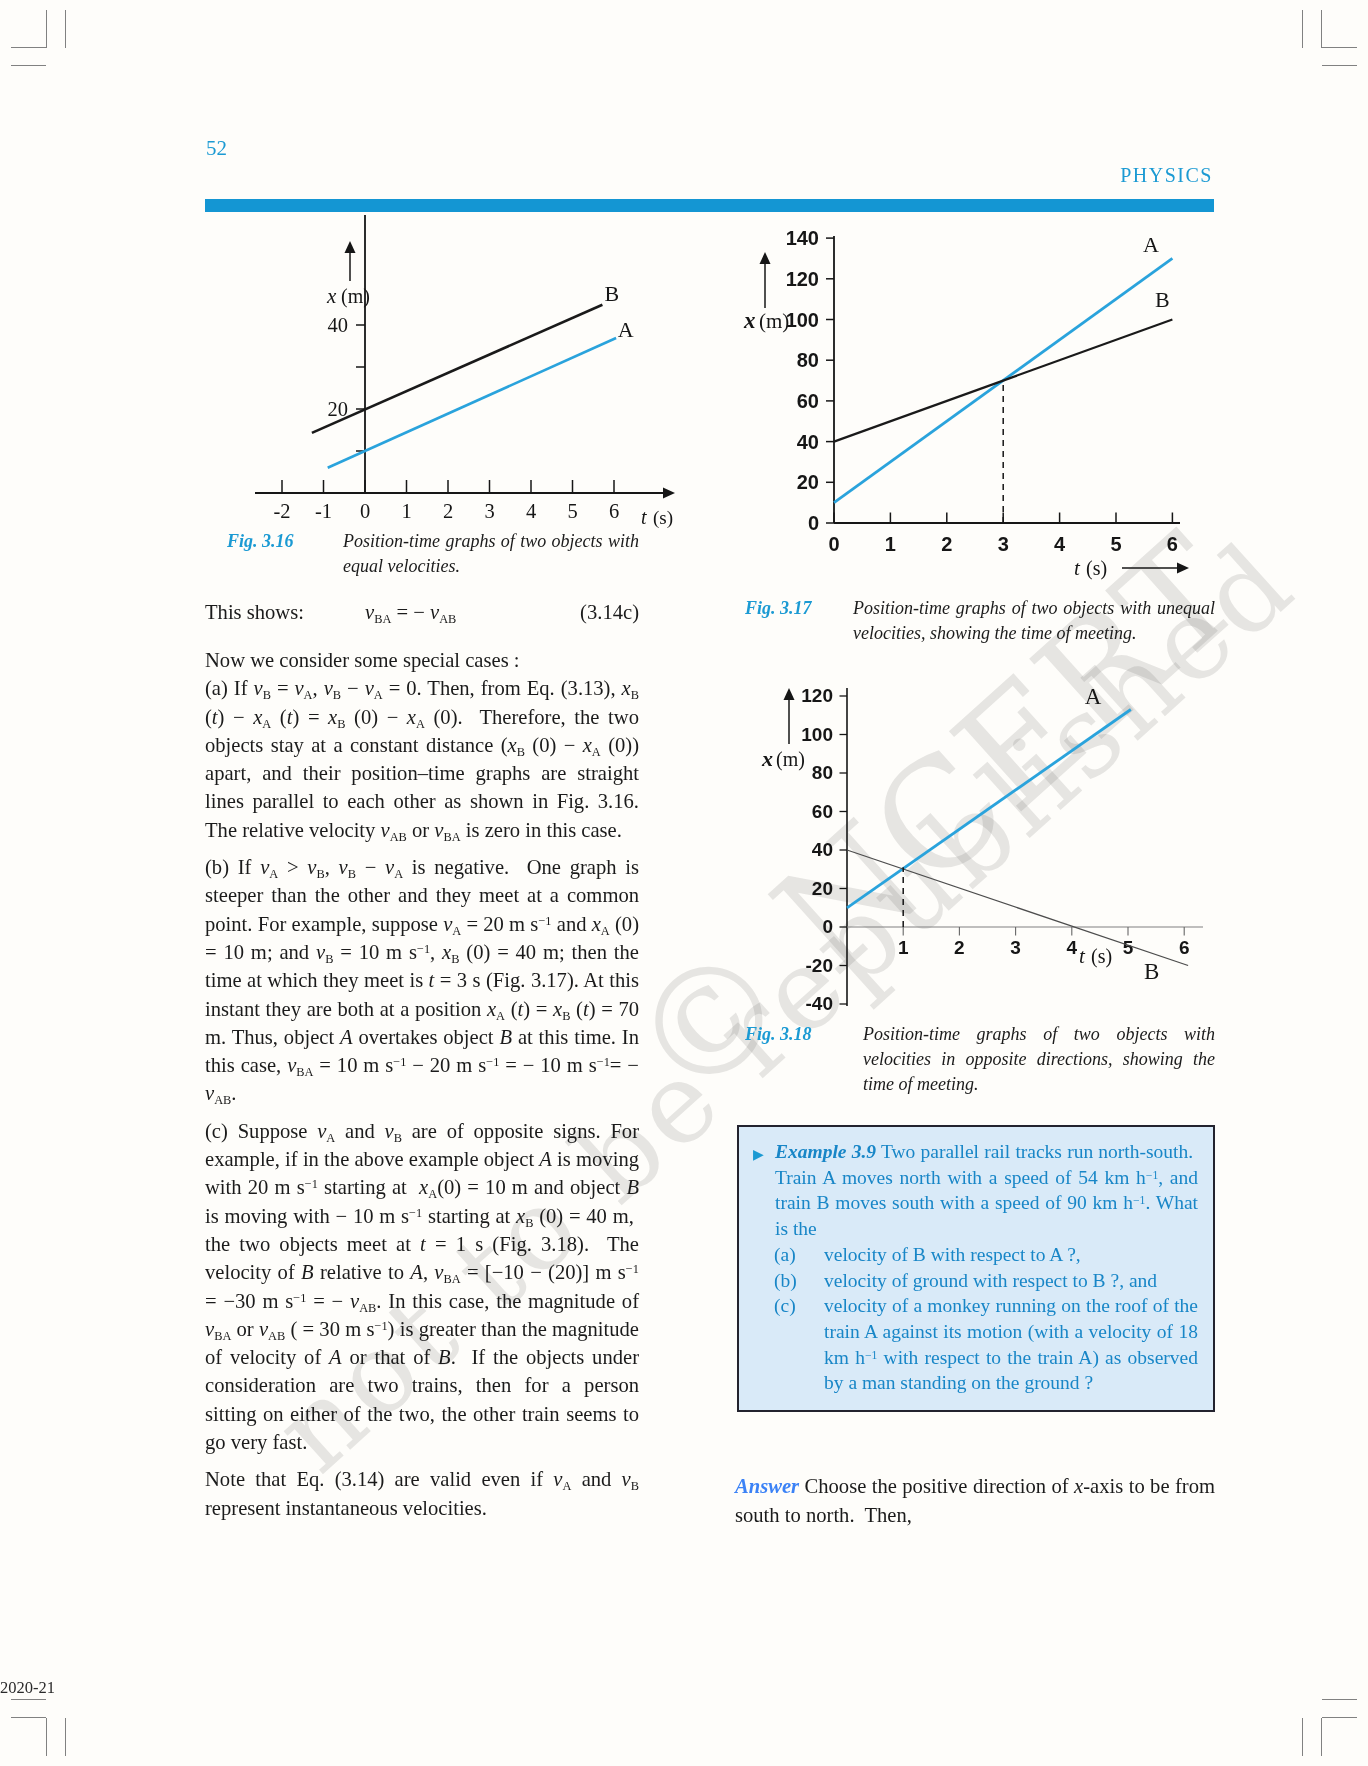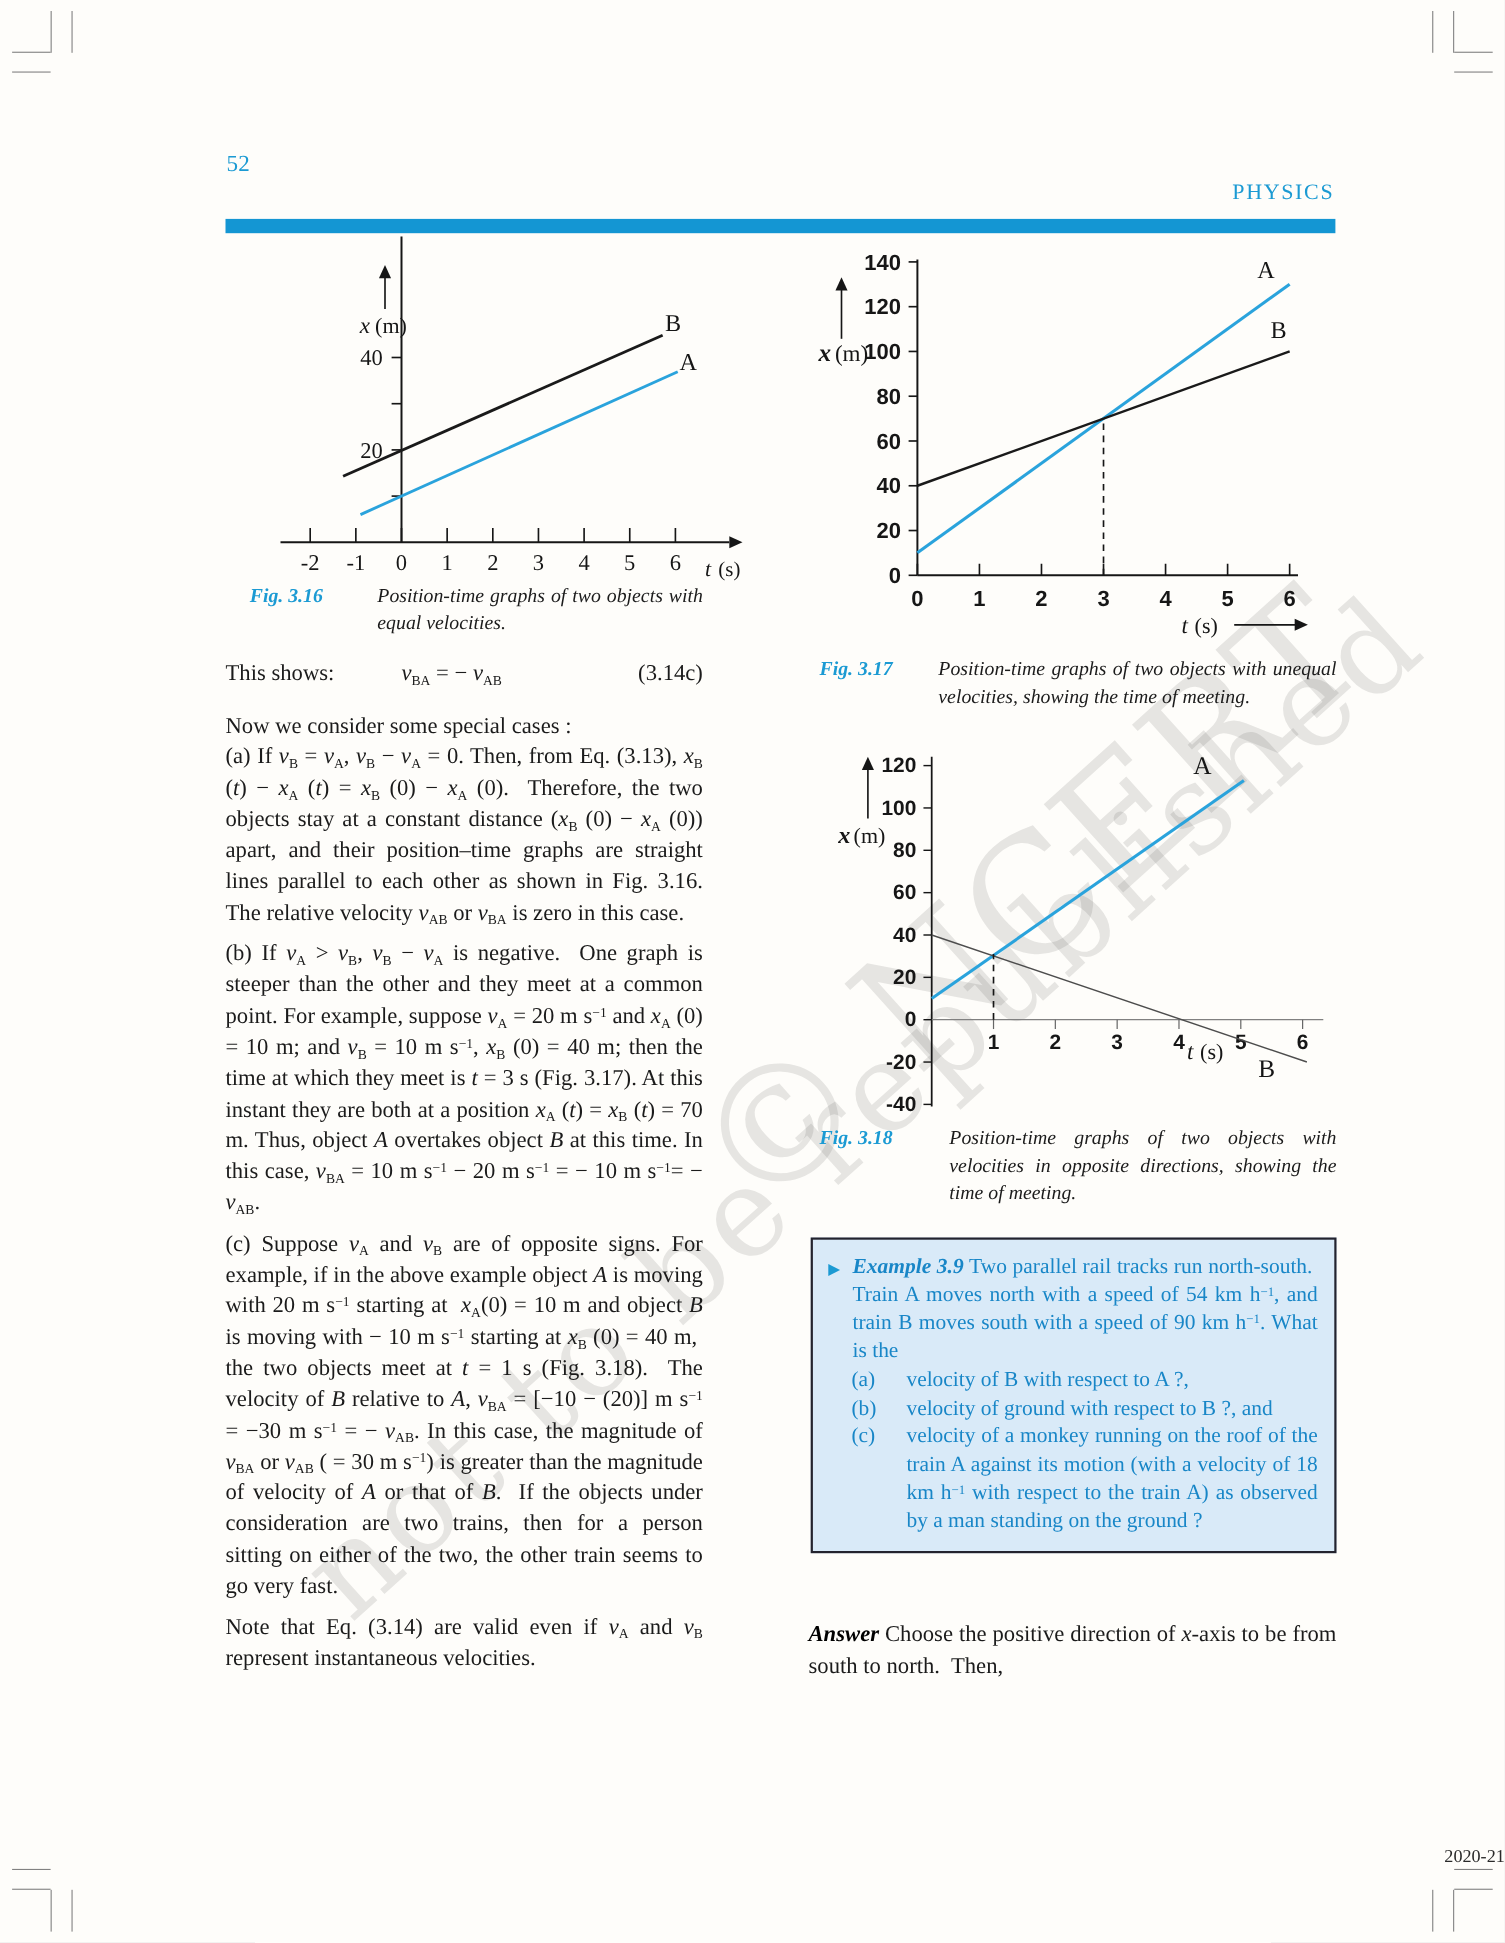--- a/index.html
+++ b/index.html
@@ -38,22 +38,22 @@
   .ex-par{position:relative;padding-left:22px;text-align:justify;}
   .ex-marker{position:absolute;left:0px;top:3px;font-size:14px;color:#1b9ad3;}
   .ex-title{font-weight:bold;font-style:italic;}
   .ex-items{margin-left:21px;}
   .ex-item{display:flex;}
   .ex-tag{flex:0 0 50px;}
   .ex-itx{flex:1;text-align:justify;}
   
   .answer{position:absolute;left:735px;top:1472px;width:480px;font-size:20.6px;
           line-height:28.5px;text-align:justify;z-index:1;}
-  .ans-label{color:#000000;font-weight:bold;font-style:italic;}
-  .footer{position:absolute;left:0;top:1678px;width:100%;text-align:right;
+  .ans-label{color:#3b82f6;font-weight:bold;font-style:italic;}
+  .footer{position:absolute;left:0;top:1678px;width:100%;text-align:left;
           font-size:16.5px;color:#2a2a2a;}
   svg{position:absolute;overflow:visible;z-index:1;}
 </style>
 </head>
 <body>
 
 <div class="page">
 
   <div class="wm wm1">© NCERT</div>
   <div class="wm wm2">not to be republished</div>

